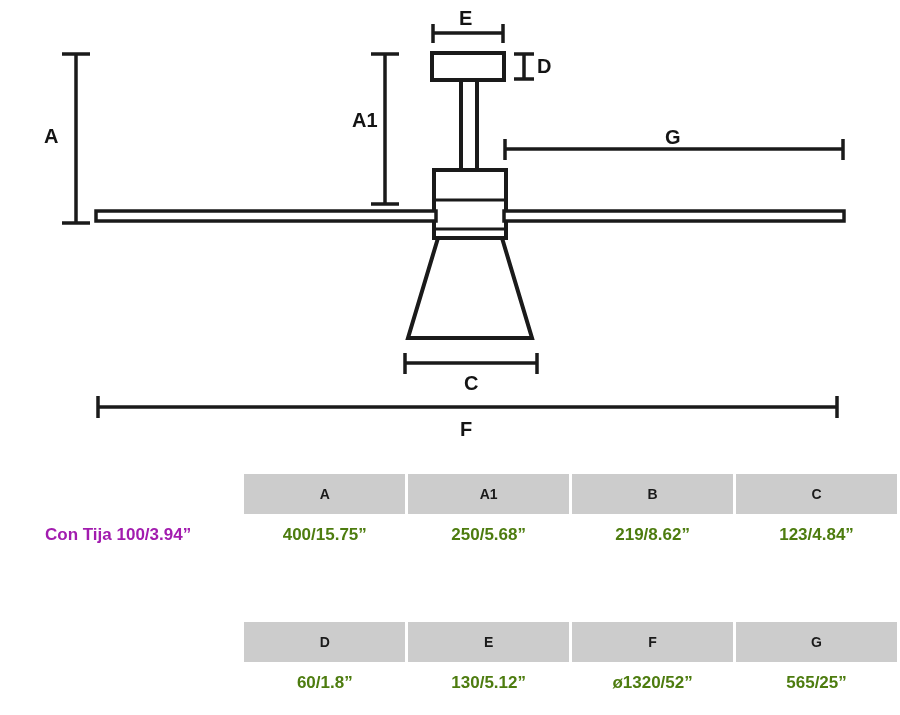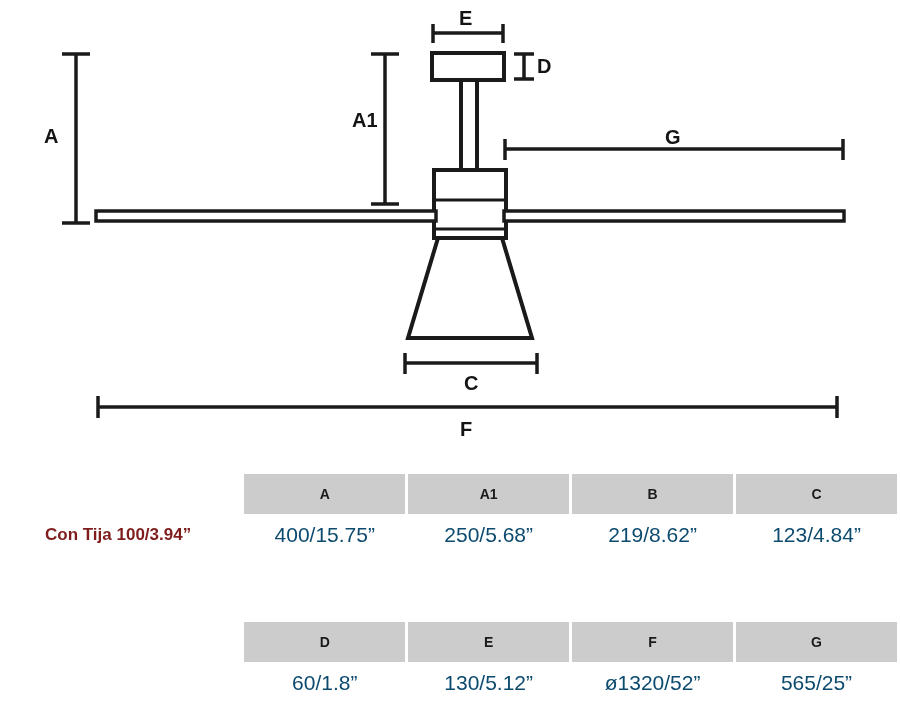--- a/index.html
+++ b/index.html
@@ -77,32 +77,32 @@
     font-size: 14px;
     color: #1a1a1a;
   }
   .spec-table th.hdr-blank {
     background: transparent;
     height: 40px;
   }
   .spec-table td.val {
     height: 42px;
     font-family: "Liberation Sans", sans-serif;
-    font-weight: normal;
-    font-size: 21px;
-    color: #0c4a6e;
+    font-weight: bold;
+    font-size: 17px;
+    color: #4d7c0f;
   }
   .spec-table td.rowlabel {
     height: 42px;
     text-align: left;
     padding-left: 42px;
     font-family: "Liberation Sans", sans-serif;
     font-weight: bold;
     font-size: 17px;
-    color: #7f1d1d;
+    color: #a21caf;
     white-space: nowrap;
   }
   .spec-table td.empty { height: 42px; }
 </style>
 </head>
 <body>
 
 <div id="drawing-area">
 
   <svg id="drawing-svg" width="900" height="460" viewBox="0 0 900 460">

